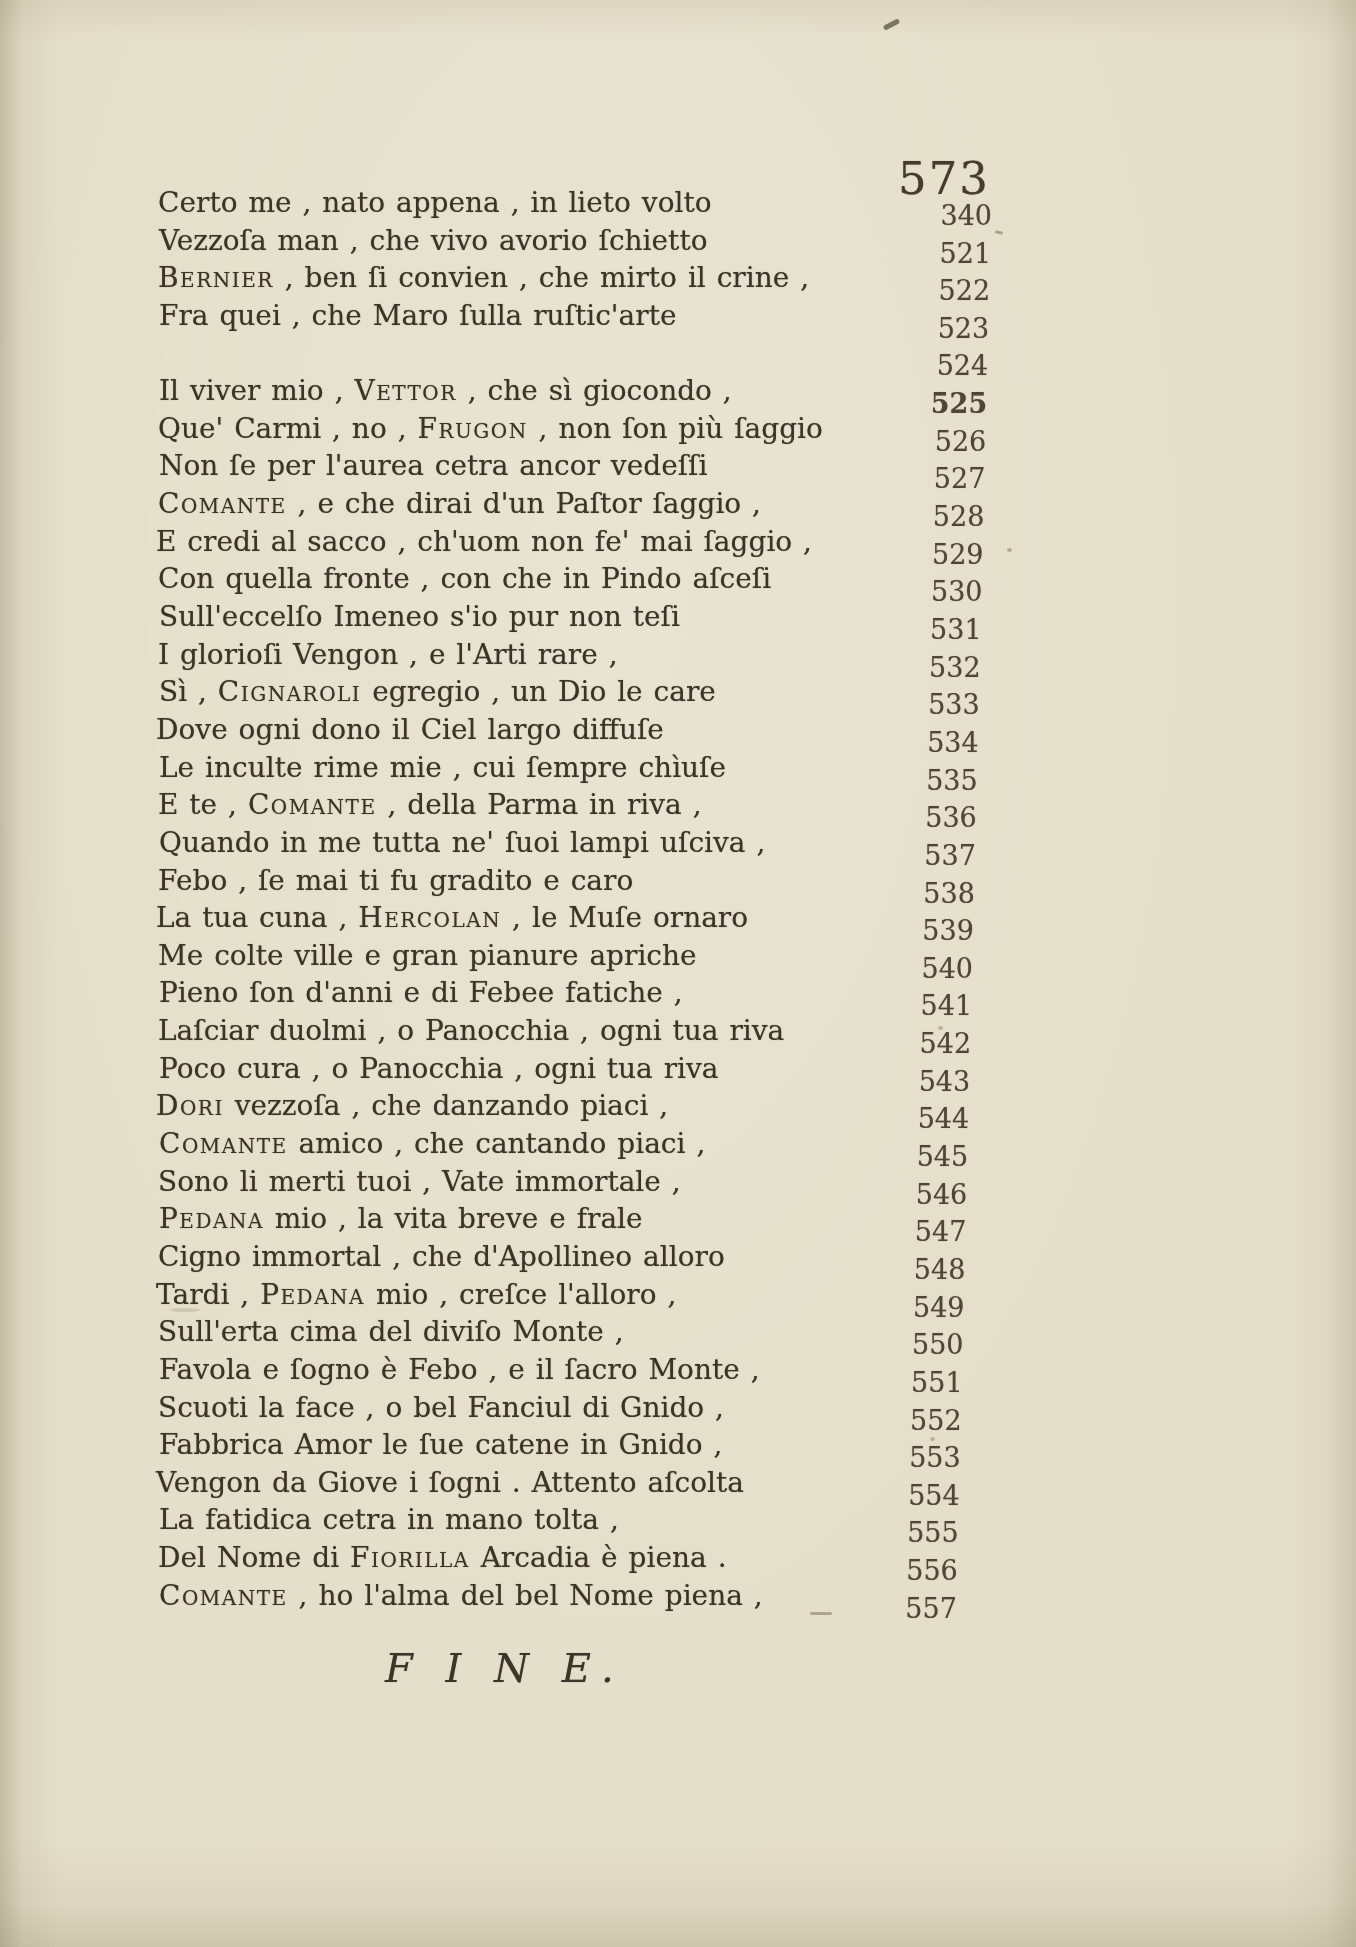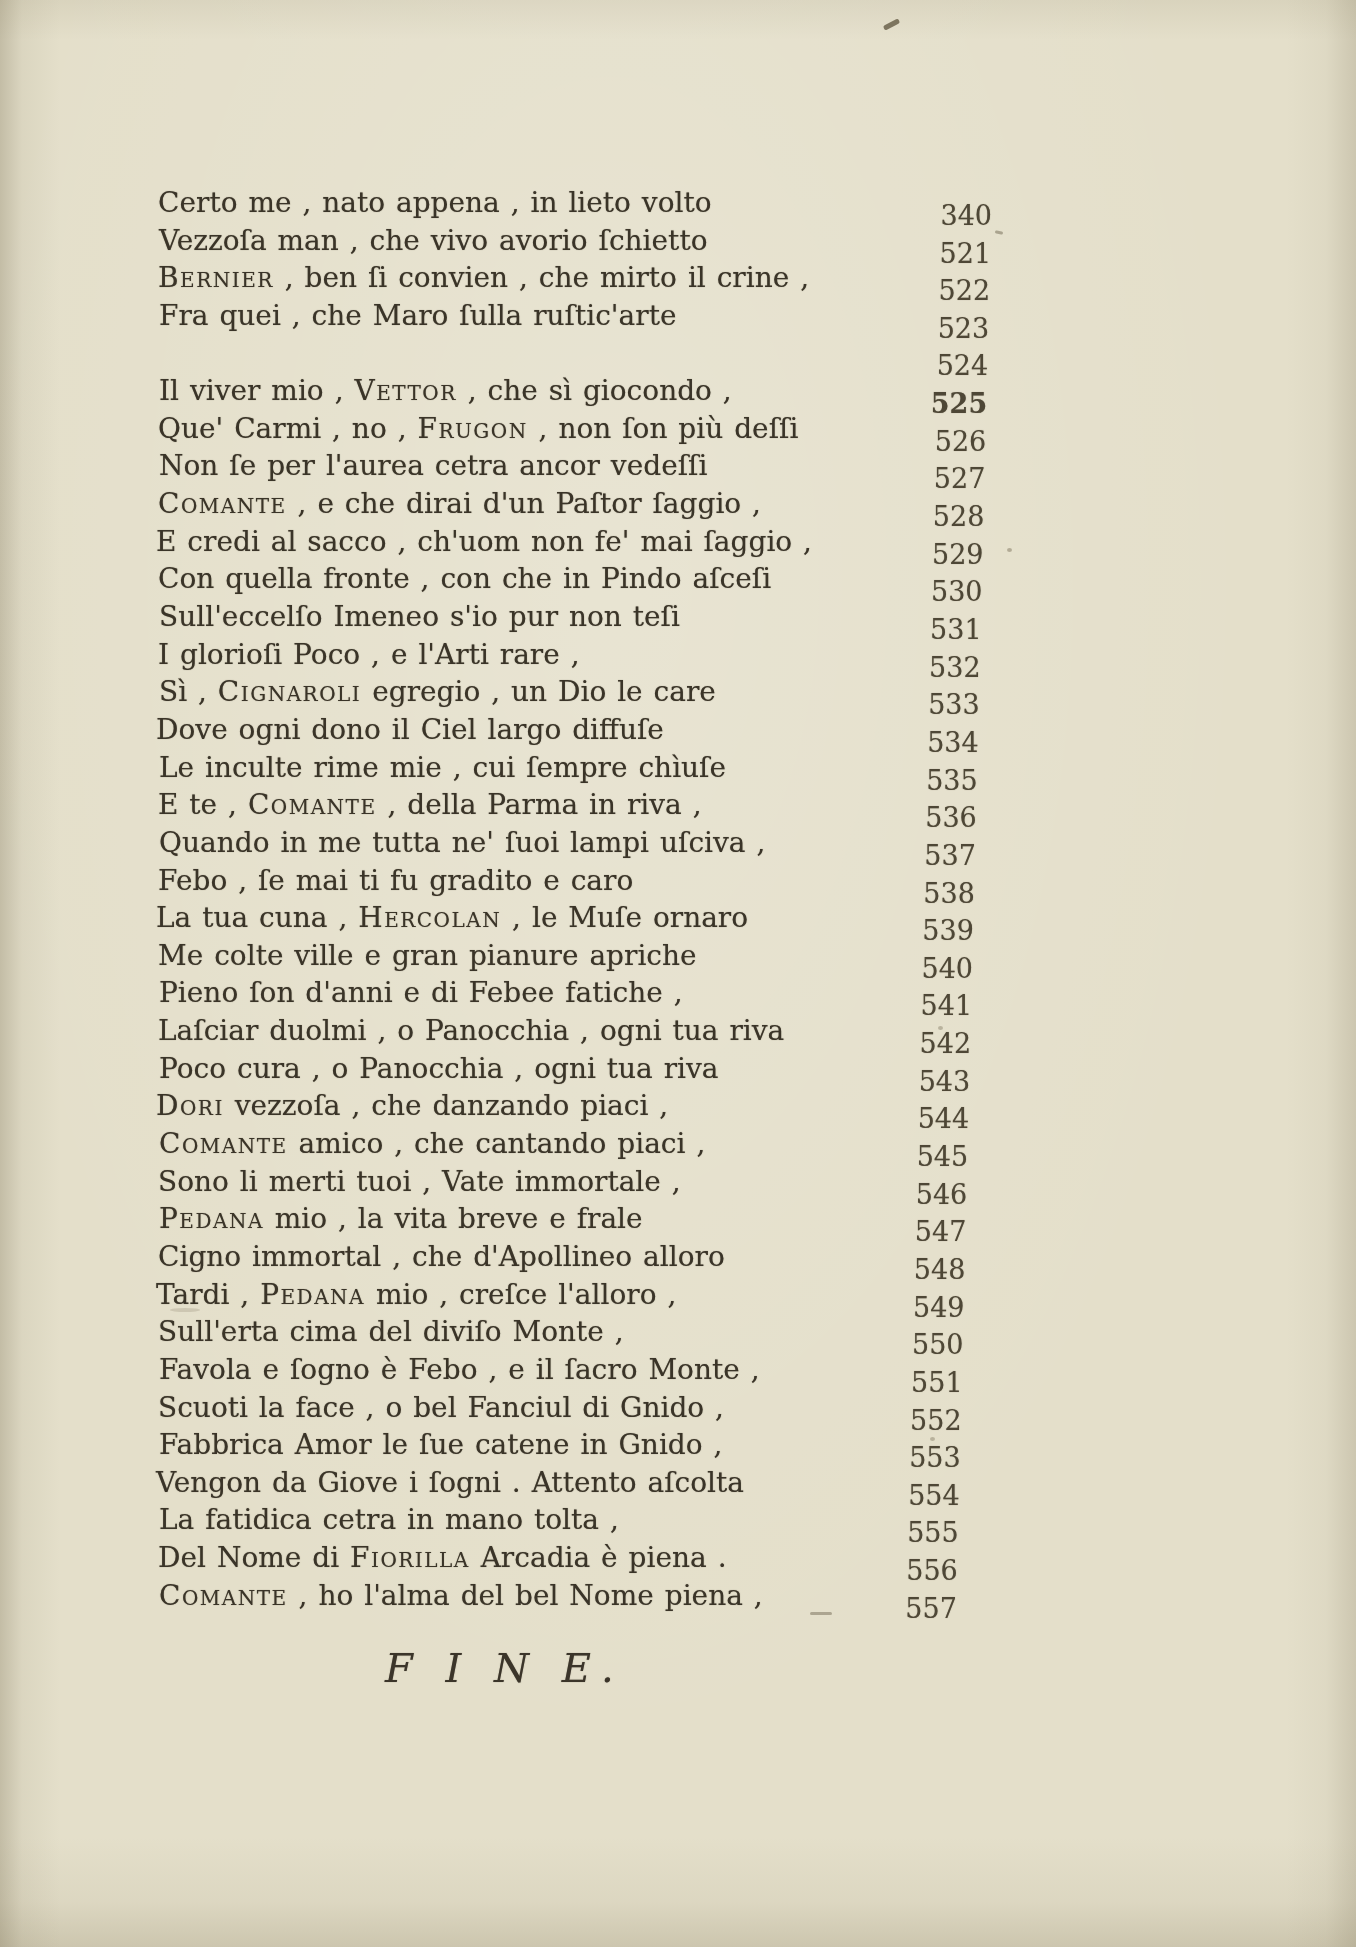--- a/index.html
+++ b/index.html
@@ -88,20 +88,21 @@
   .speck-4 { left: 1007px; top: 548px;  width: 5px;  height: 4px; background: rgba(82,72,50,0.35); border-radius: 50%; }
   .speck-5 { left: 938px;  top: 1026px; width: 5px;  height: 4px; background: rgba(82,72,50,0.30); border-radius: 50%; }
   .speck-6 { left: 930px;  top: 1437px; width: 5px;  height: 4px; background: rgba(82,72,50,0.30); border-radius: 50%; }
   .speck-7 { left: 170px;  top: 1308px; width: 30px; height: 4px; background: rgba(100,90,65,0.18); border-radius: 50%; }
 </style>
 </head>
 <body>
 
 <div class="page">
 
+  <div class="page-number-header">573</div>
 
   <div class="entries">
       <div class="entry">
         <span class="entry-text"><span>Certo me , nato appena , in lieto volto</span></span>
         <span class="entry-page" style="transform: translate(0px, 13px);">340</span>
       </div>
       <div class="entry">
         <span class="entry-text"><span>Vezzoſa man , che vivo avorio ſchietto</span></span>
         <span class="entry-page" style="transform: translate(-0.9px, 13px);">521</span>
       </div>
@@ -114,21 +115,21 @@
         <span class="entry-page" style="transform: translate(-2.8px, 13px);">523</span>
       </div>
       <div class="entry">
         <span class="entry-page" style="transform: translate(-3.8px, 13px);">524</span>
       </div>
       <div class="entry">
         <span class="entry-text"><span>Il viver mio , </span><span class="sc">Vettor</span><span> , che sì giocondo ,</span></span>
         <span class="entry-page" style="transform: translate(-4.8px, 13px); font-weight: bold;">525</span>
       </div>
       <div class="entry">
-        <span class="entry-text"><span>Que' Carmi , no , </span><span class="sc">Frugon</span><span> , non ſon più deſſi</span></span>
+        <span class="entry-text"><span>Que' Carmi , no , </span><span class="sc">Frugon</span><span> , non ſon più ſaggio</span></span>
         <span class="entry-page" style="transform: translate(-5.7px, 13px);">526</span>
       </div>
       <div class="entry">
         <span class="entry-text"><span>Non ſe per l'aurea cetra ancor vedeſſi</span></span>
         <span class="entry-page" style="transform: translate(-6.6px, 13px);">527</span>
       </div>
       <div class="entry">
         <span class="entry-text"><span class="sc">Comante</span><span> , e che dirai d'un Paſtor ſaggio ,</span></span>
         <span class="entry-page" style="transform: translate(-7.6px, 13px);">528</span>
       </div>
@@ -138,21 +139,21 @@
       </div>
       <div class="entry">
         <span class="entry-text"><span>Con quella fronte , con che in Pindo aſceſi</span></span>
         <span class="entry-page" style="transform: translate(-9.5px, 13px); text-align: right;">530</span>
       </div>
       <div class="entry">
         <span class="entry-text"><span>Sull'eccelſo Imeneo s'io pur non teſi</span></span>
         <span class="entry-page" style="transform: translate(-10.4px, 13px);">531</span>
       </div>
       <div class="entry">
-        <span class="entry-text"><span>I glorioſi Poco , e l'Arti rare ,</span></span>
+        <span class="entry-text"><span>I glorioſi Vengon , e l'Arti rare ,</span></span>
         <span class="entry-page" style="transform: translate(-11.4px, 13px);">532</span>
       </div>
       <div class="entry">
         <span class="entry-text"><span>Sì , </span><span class="sc">Cignaroli</span><span> egregio , un Dio le care</span></span>
         <span class="entry-page" style="transform: translate(-12.3px, 13px);">533</span>
       </div>
       <div class="entry">
         <span class="entry-text"><span>Dove ogni dono il Ciel largo diffuſe</span></span>
         <span class="entry-page" style="transform: translate(-13.3px, 13px);">534</span>
       </div>

